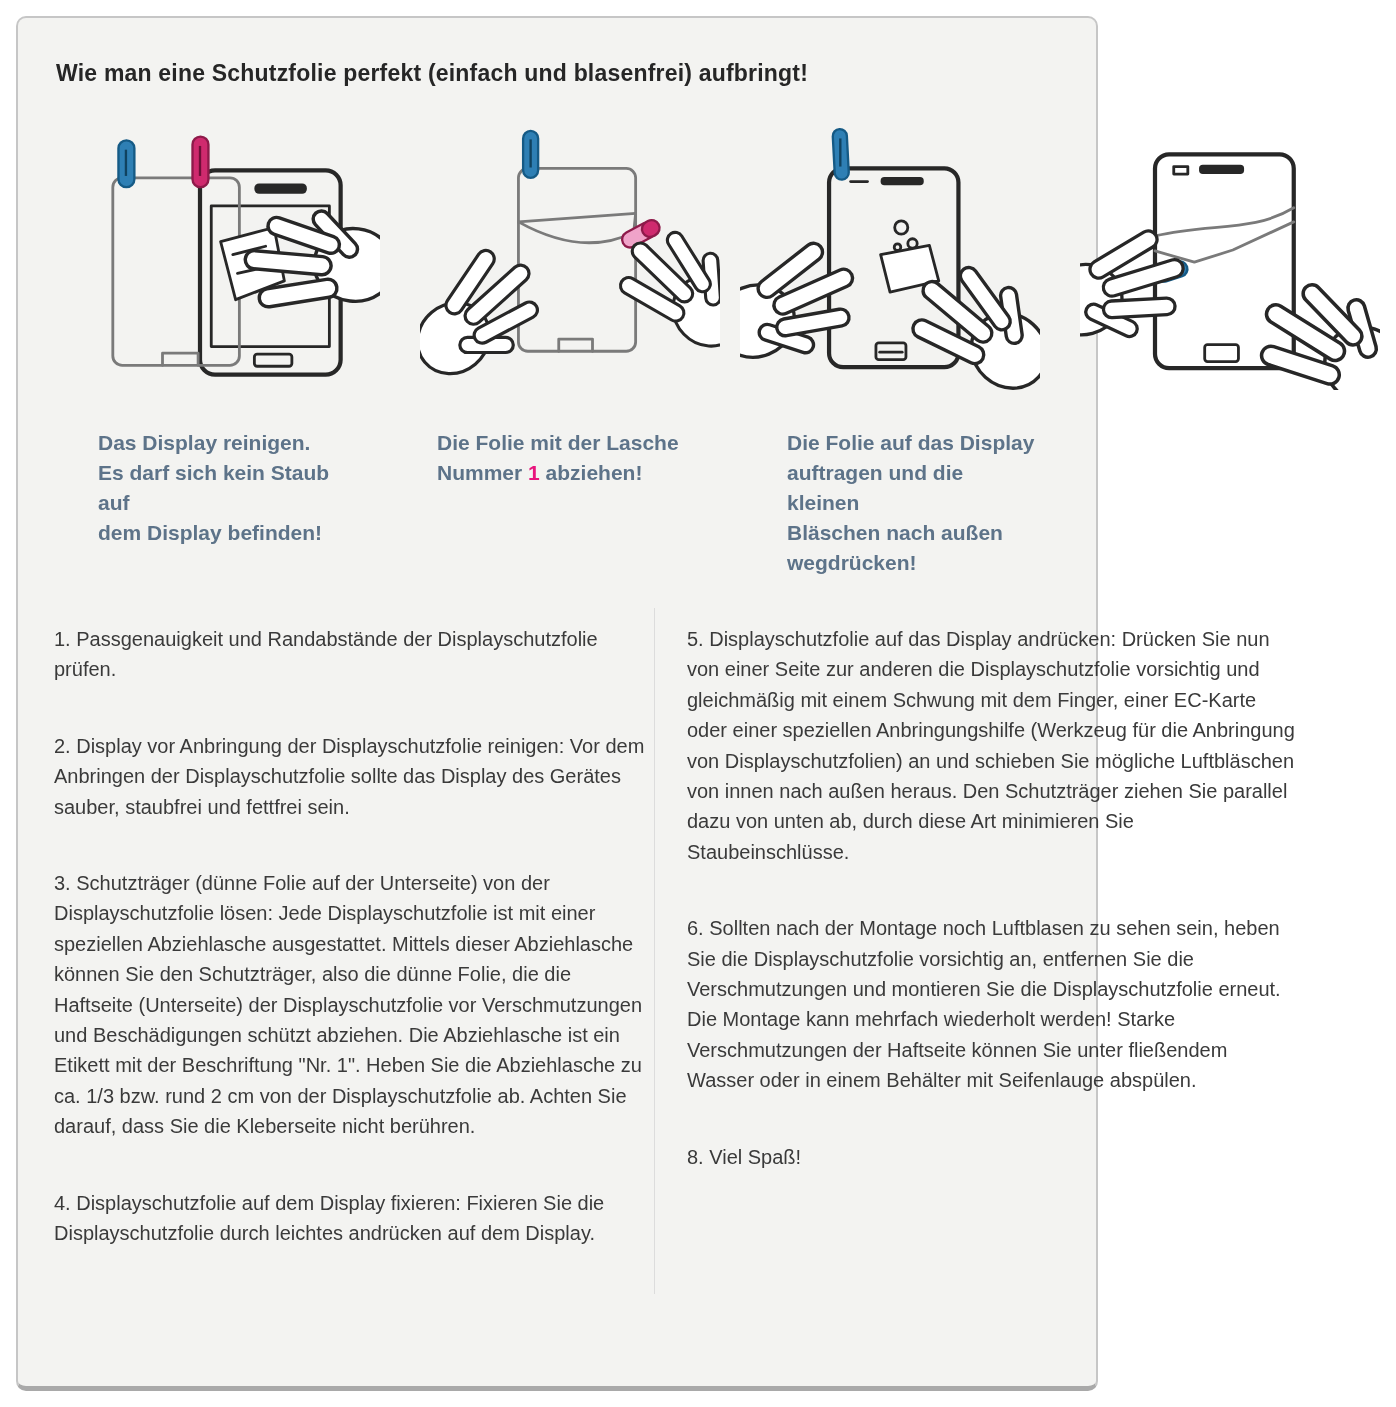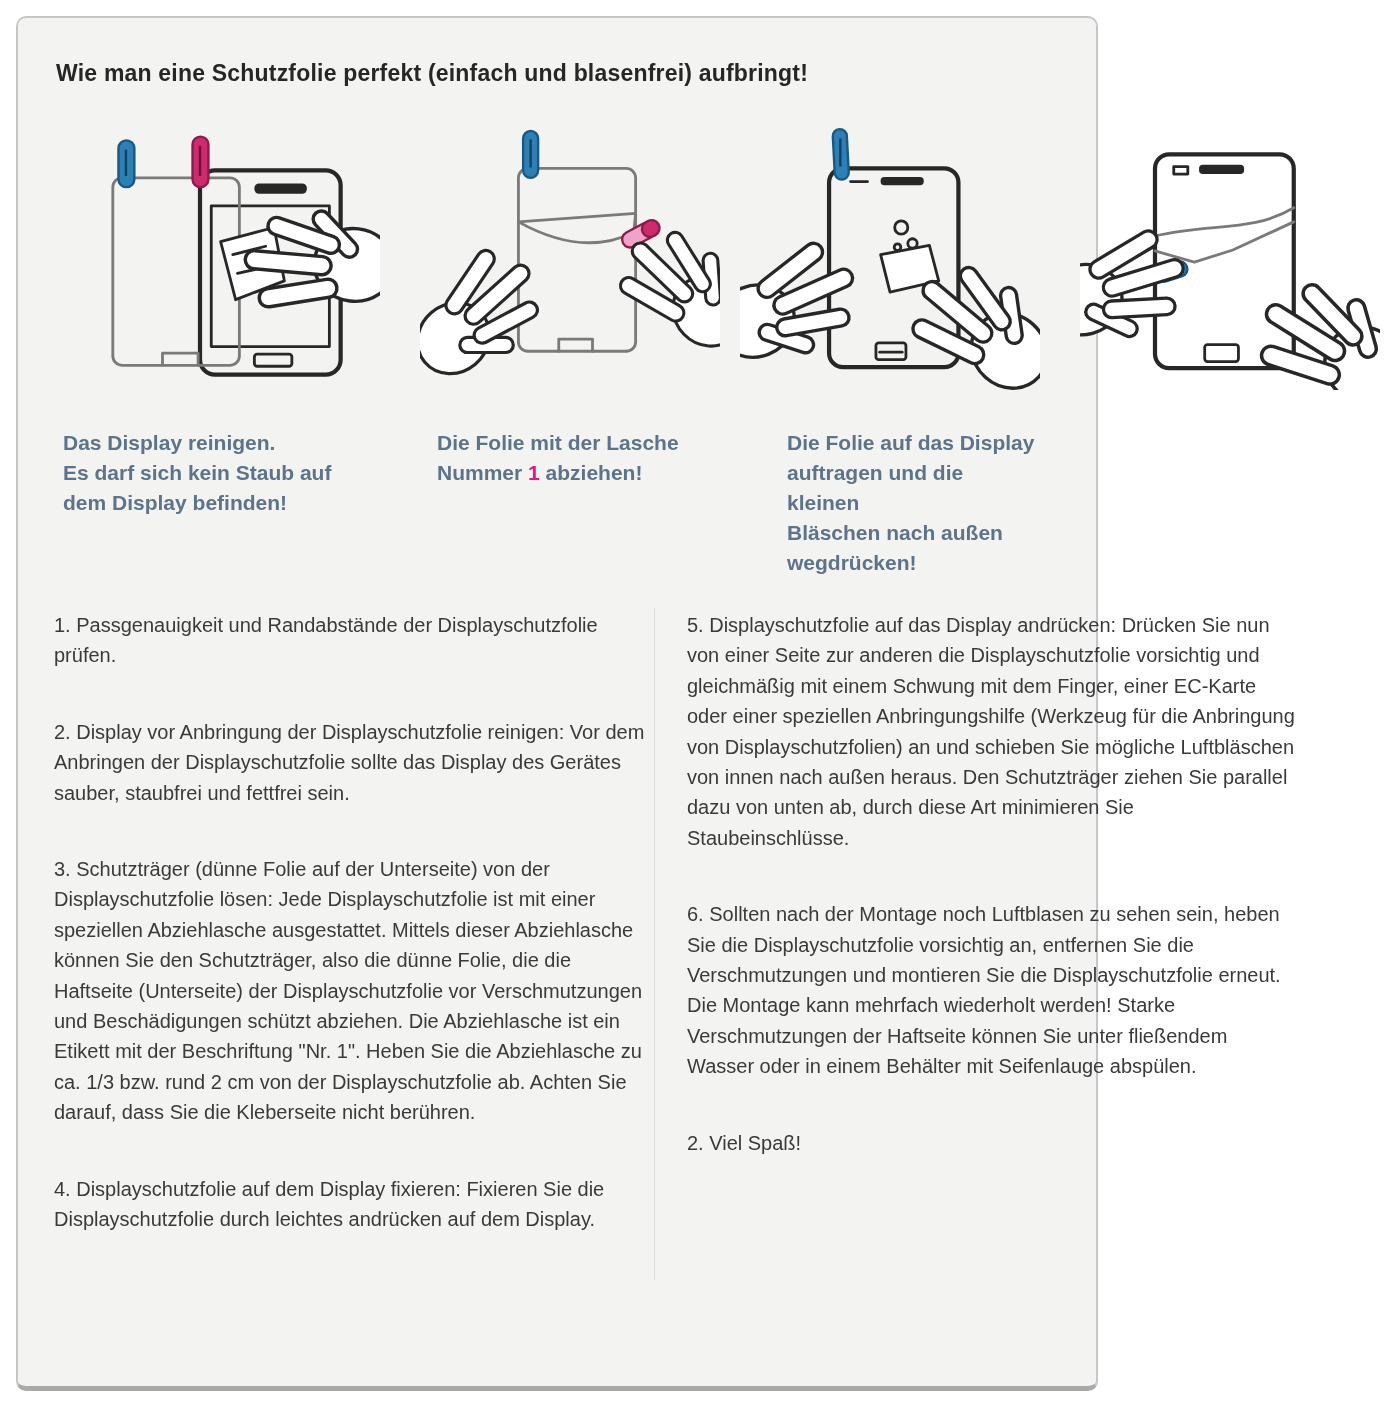--- a/index.html
+++ b/index.html
@@ -27,33 +27,33 @@
   .art { display:block; }
   .step:nth-child(1) .art { margin-left:62px; }
   .step:nth-child(2) .art { margin-left:62px; }
   .step:nth-child(3) .art { margin-left:42px; }
   .step:nth-child(4) .art { margin-left:42px; }
   .caption {
     margin-top:8px; white-space:pre-line;
     font-size:21px; font-weight:bold; line-height:1.43;
     color:var(--caption_text,#5d7389);
   }
-  .step:nth-child(1) .caption { margin-left:45px; }
+  .step:nth-child(1) .caption { margin-left:80px; }
   .step:nth-child(2) .caption { margin-left:79px; }
   .step:nth-child(3) .caption { margin-left:89px; }
   .step:nth-child(4) .caption { margin-left:55px; }
   .num1 { color:var(--num1_pink,#e8157d); }
   .num2 { color:var(--num2_blue,#2e9bd6); }
   
   .columns { display:flex; margin-top:30px; align-items:stretch; }
   .col { box-sizing:border-box; }
   .col-left  { width:682px; padding-left:36px; }
   .col-right { width:660px; padding-left:32px; border-left:1px solid var(--divider,#dcdcdc); }
   .col p {
-    margin:2px 0 46px 0; width:600px;
+    margin:16px 0 46px 0; width:600px;
     font-size:20px; line-height:1.52;
     color:var(--body_text,#3a3a3a);
   }
   .col-right p { width:612px; }
   
   svg .ink   { stroke:var(--line_art,#272727); fill:none; stroke-width:4.5; stroke-linecap:round; stroke-linejoin:round; }
   svg .thin  { stroke:var(--line_art,#272727); fill:none; stroke-width:3;   stroke-linecap:round; stroke-linejoin:round; }
   svg .film  { stroke:var(--film_line,#7a7a7a); fill:none; stroke-width:3;  stroke-linecap:round; stroke-linejoin:round; }
   svg .skin  { fill:#ffffff; stroke:var(--line_art,#272727); stroke-width:3.6; stroke-linejoin:round; }
   svg .dark  { fill:var(--line_art,#272727); stroke:none; }
@@ -187,17 +187,17 @@
   <div class="columns">
     <div class="col col-left">
       <p>1. Passgenauigkeit und Randabstände der Displayschutzfolie prüfen.</p>
       <p>2. Display vor Anbringung der Displayschutzfolie reinigen: Vor dem Anbringen der Displayschutzfolie sollte das Display des Gerätes sauber, staubfrei und fettfrei sein.</p>
       <p>3. Schutzträger (dünne Folie auf der Unterseite) von der Displayschutzfolie lösen: Jede Displayschutzfolie ist mit einer speziellen Abziehlasche ausgestattet. Mittels dieser Abziehlasche können Sie den Schutzträger, also die dünne Folie, die die Haftseite (Unterseite) der Displayschutzfolie vor Verschmutzungen und Beschädigungen schützt abziehen. Die Abziehlasche ist ein Etikett mit der Beschriftung "Nr. 1". Heben Sie die Abziehlasche zu ca. 1/3 bzw. rund 2 cm von der Displayschutzfolie ab. Achten Sie darauf, dass Sie die Kleberseite nicht berühren.</p>
       <p>4. Displayschutzfolie auf dem Display fixieren: Fixieren Sie die Displayschutzfolie durch leichtes andrücken auf dem Display.</p>
     </div>
     <div class="col col-right">
       <p>5. Displayschutzfolie auf das Display andrücken: Drücken Sie nun von einer Seite zur anderen die Displayschutzfolie vorsichtig und gleichmäßig mit einem Schwung mit dem Finger, einer EC-Karte oder einer speziellen Anbringungshilfe (Werkzeug für die Anbringung von Displayschutzfolien) an und schieben Sie mögliche Luftbläschen von innen nach außen heraus. Den Schutzträger ziehen Sie parallel dazu von unten ab, durch diese Art minimieren Sie Staubeinschlüsse.</p>
       <p>6. Sollten nach der Montage noch Luftblasen zu sehen sein, heben Sie die Displayschutzfolie vorsichtig an, entfernen Sie die Verschmutzungen und montieren Sie die Displayschutzfolie erneut. Die Montage kann mehrfach wiederholt werden! Starke Verschmutzungen der Haftseite können Sie unter fließendem Wasser oder in einem Behälter mit Seifenlauge abspülen.</p>
-      <p>2. Viel Spaß!</p>
+      <p>8. Viel Spaß!</p>
     </div>
   </div>
 
 </div>
 
 </body></html>

